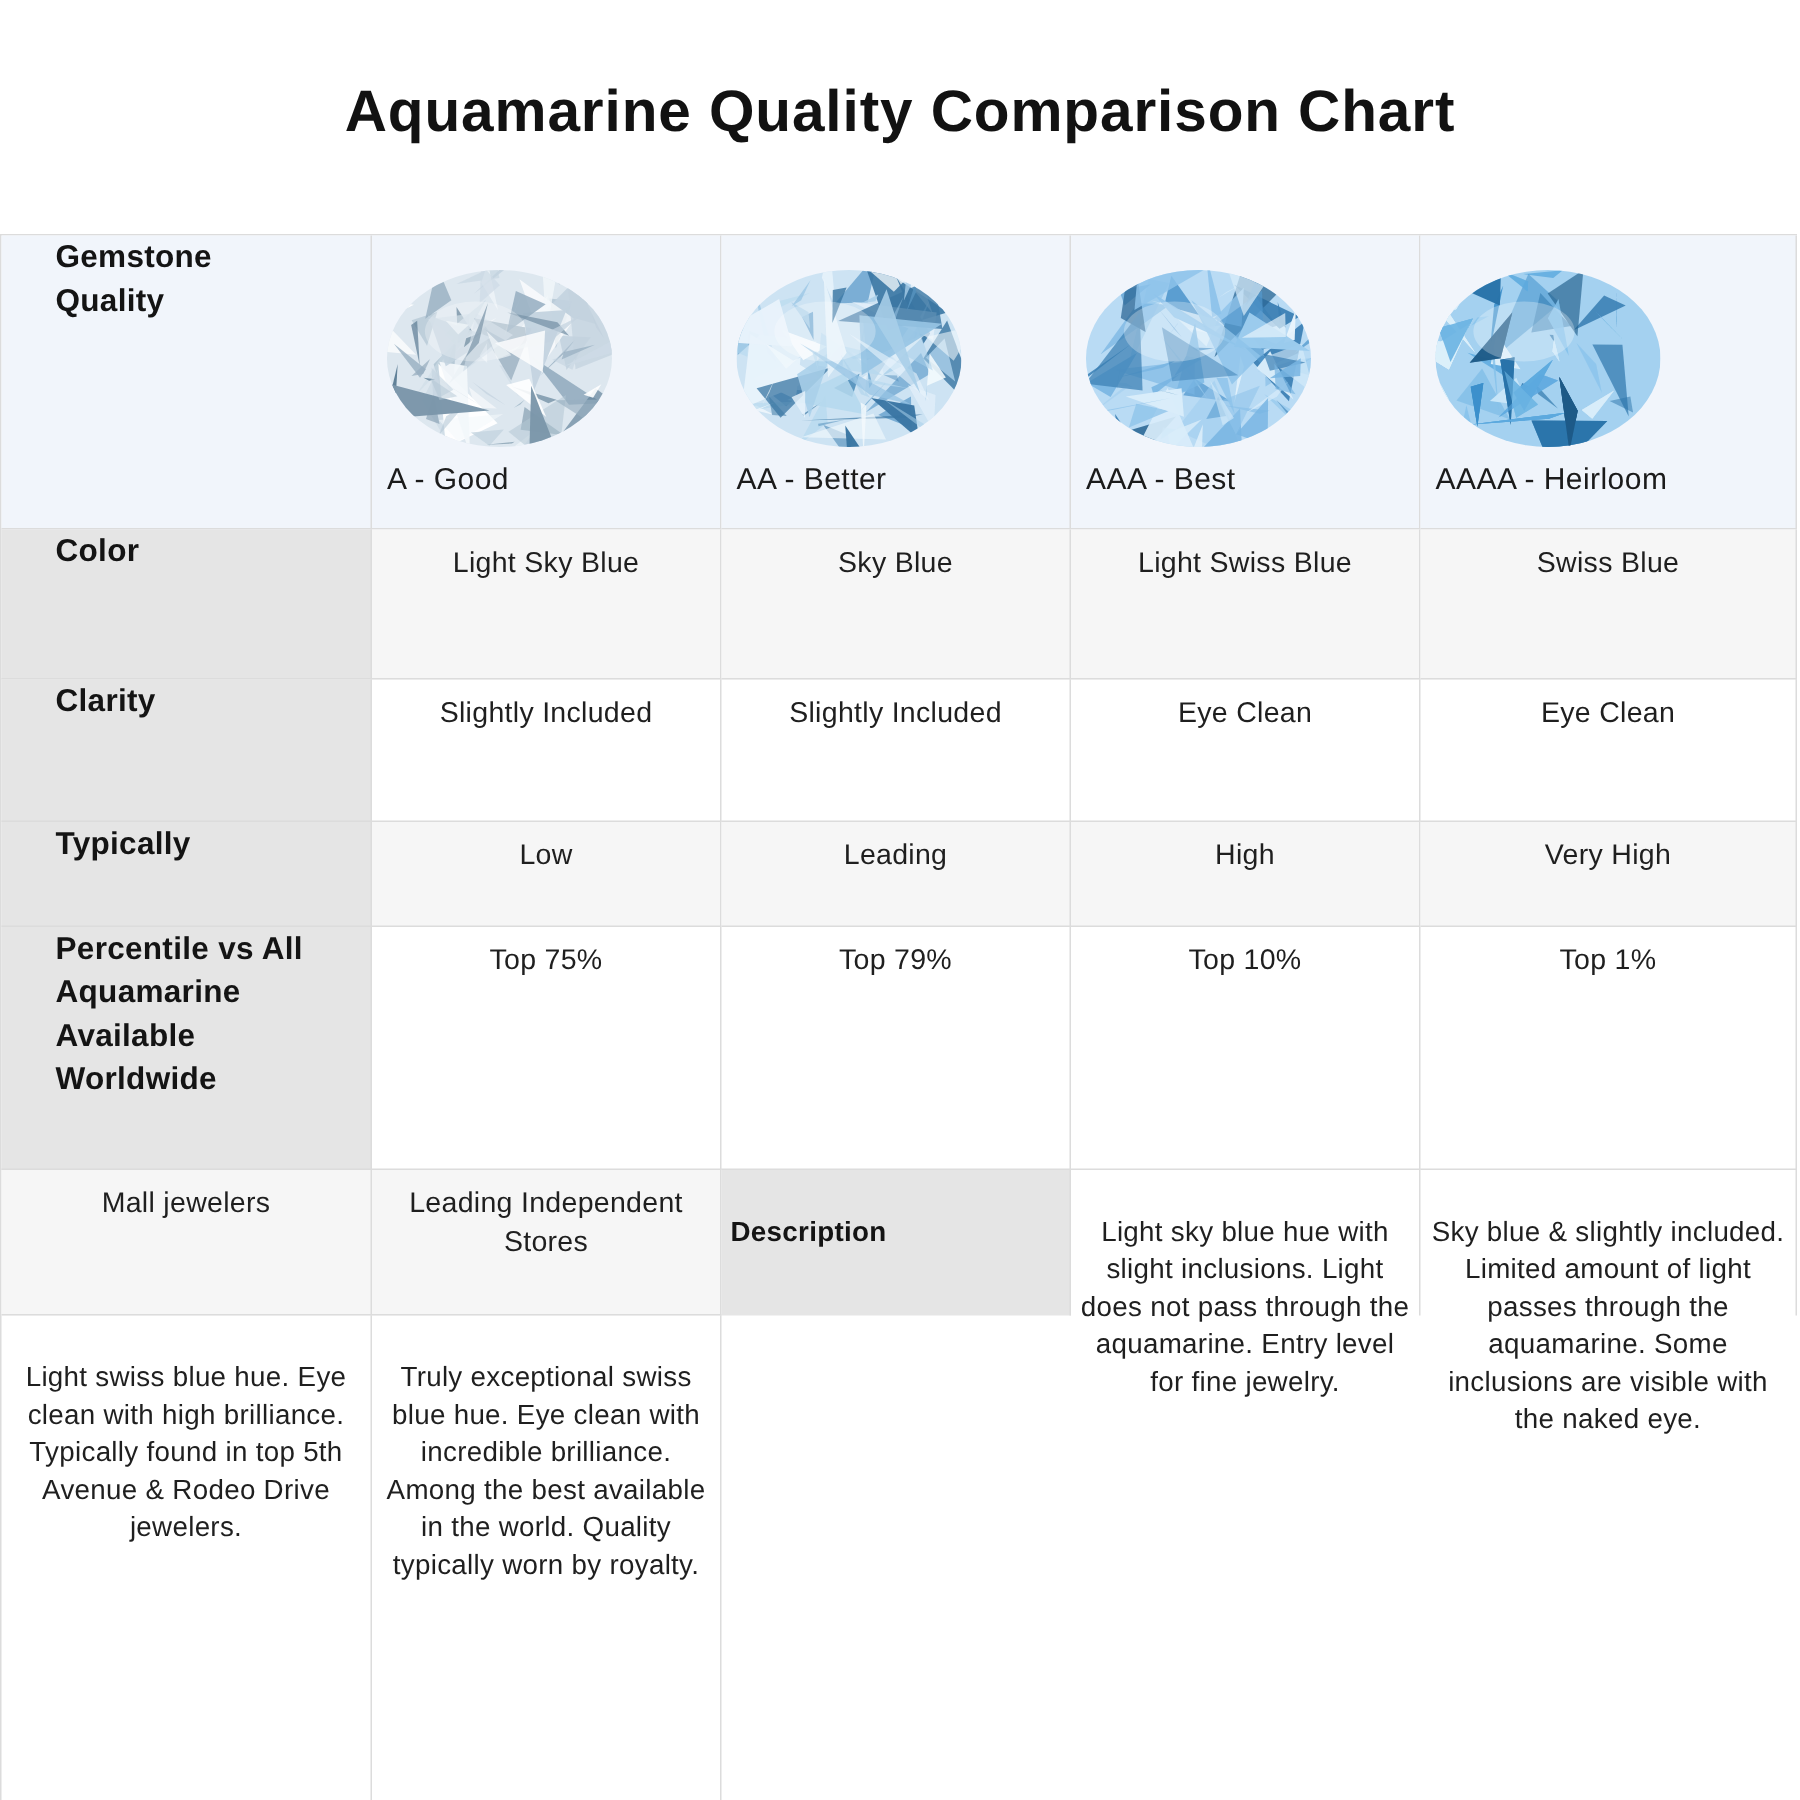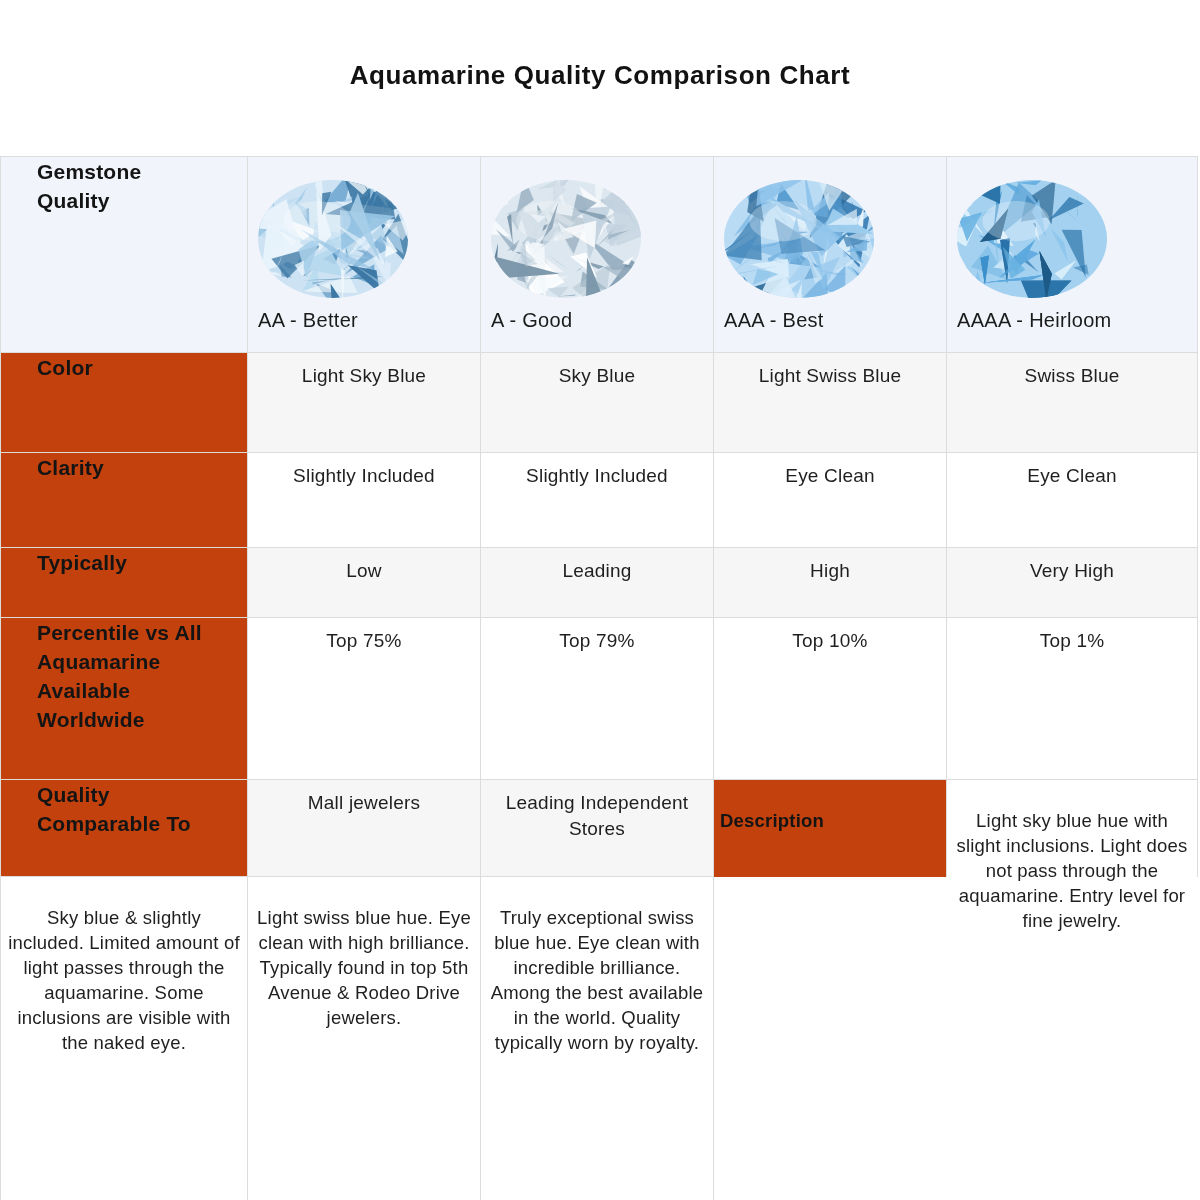--- a/index.html
+++ b/index.html
@@ -8,21 +8,21 @@
     background: #ffffff;
     width: 1200px;
     height: 1200px;
     overflow: hidden;
     font-family: "Liberation Sans", "DejaVu Sans", sans-serif;
     color: #1f1f1f;
   }
   .page-title {
     margin: 52px 0 0 0;
     text-align: center;
-    font-size: 26px;
+    font-size: 39px;
     line-height: 46px;
     font-weight: 700;
     letter-spacing: 0.6px;
     color: #121212;
   }
   .comparison-table {
     margin-top: 58px;
     width: 1197px;
     display: grid;
     grid-template-columns: 247px 233px 233px 233px 251px;
@@ -46,21 +46,21 @@
   }
   .label-cell {
     justify-content: flex-start;
     text-align: left;
     padding: 0 36px;
     font-size: 21px;
     line-height: 29px;
     font-weight: 700;
     letter-spacing: 0.2px;
     color: #141414;
-    background: #c2410c;
+    background: #e5e5e5;
   }
   .header-cell { background: var(--header-bg, #f1f5fb); }
   .header-label span { display: inline-block; max-width: 160px; }
   .gem-cell {
     flex-direction: column;
     justify-content: center;
     gap: 9px;
     padding-top: 14px;
   }
   .gem-holder { width: 150px; height: 118px; line-height: 0; }
@@ -80,20 +80,112 @@
 </style>
 </head>
 <body>
 
 <h1 class="page-title">Aquamarine Quality Comparison Chart</h1>
 
 <div class="comparison-table">
 
   <div class="cell label-cell header-cell header-label">
     <span>Gemstone Quality</span>
+  </div>
+  <div class="cell header-cell gem-cell">
+    <div class="gem-holder"><svg width="150" height="118" viewBox="0 0 150 118">
+          <defs>
+            <clipPath id="gemclip101">
+              <ellipse cx="75" cy="59" rx="75" ry="59"></ellipse>
+            </clipPath>
+          </defs>
+          <ellipse cx="75" cy="59" rx="75" ry="59" fill="#dde7ef"></ellipse>
+          <g clip-path="url(#gemclip101)">
+            <polygon points="126.1,45.6 101.9,70.6 118.4,55.3" fill="#97afc1" opacity="0.81"></polygon>
+            <polygon points="118.3,40.2 103.4,34.1 141.3,13.7" fill="#c3d3df" opacity="0.98"></polygon>
+            <polygon points="31.1,62.8 42.7,101.6 46.0,47.9" fill="#b3c6d4" opacity="0.93"></polygon>
+            <polygon points="47.5,40.1 40.8,60.9 19.5,83.2" fill="#cddbe6" opacity="0.57"></polygon>
+            <polygon points="114.6,43.9 119.7,66.7 135.9,44.8" fill="#b3c6d4" opacity="0.54"></polygon>
+            <polygon points="107.6,88.9 113.0,86.5 83.2,77.7" fill="#7b96aa" opacity="0.85"></polygon>
+            <polygon points="108.3,19.0 112.5,52.2 123.7,20.6" fill="#b3c6d4" opacity="0.85"></polygon>
+            <polygon points="83.3,118.9 99.7,106.1 88.1,120.9" fill="#f3f8fb" opacity="0.62"></polygon>
+            <polygon points="38.4,57.4 23.4,87.2 40.7,115.3" fill="#cddbe6" opacity="0.78"></polygon>
+            <polygon points="39.3,118.5 34.2,62.5 73.7,102.1" fill="#ffffff" opacity="0.96"></polygon>
+            <polygon points="26.7,50.5 16.4,33.5 33.5,28.0" fill="#b3c6d4" opacity="0.74"></polygon>
+            <polygon points="126.6,-11.5 102.5,-7.5 114.9,9.9" fill="#b3c6d4" opacity="0.60"></polygon>
+            <polygon points="72.9,48.1 65.0,36.7 41.1,76.0" fill="#7b96aa" opacity="0.63"></polygon>
+            <polygon points="89.1,106.5 91.7,91.4 118.1,110.1" fill="#7b96aa" opacity="0.62"></polygon>
+            <polygon points="139.5,36.1 105.9,26.7 126.5,5.9" fill="#c3d3df" opacity="0.88"></polygon>
+            <polygon points="55.4,123.2 53.3,64.0 34.9,61.1" fill="#f3f8fb" opacity="0.93"></polygon>
+            <polygon points="128.5,53.6 110.2,59.9 123.6,66.5" fill="#c3d3df" opacity="0.56"></polygon>
+            <polygon points="121.3,89.9 143.7,88.8 96.3,57.9" fill="#97afc1" opacity="0.95"></polygon>
+            <polygon points="26.8,68.3 65.3,92.1 60.5,89.3" fill="#b3c6d4" opacity="0.72"></polygon>
+            <polygon points="75.0,63.6 77.6,63.8 88.0,85.2" fill="#cddbe6" opacity="0.63"></polygon>
+            <polygon points="35.0,102.7 26.0,99.4 31.1,83.2" fill="#7b96aa" opacity="0.57"></polygon>
+            <polygon points="135.8,27.5 139.4,38.3 144.8,45.6" fill="#b3c6d4" opacity="0.63"></polygon>
+            <polygon points="53.2,1.3 16.5,6.6 55.7,-10.4" fill="#5e7e96" opacity="0.85"></polygon>
+            <polygon points="78.7,46.8 75.6,49.7 64.8,39.1" fill="#5e7e96" opacity="0.96"></polygon>
+            <polygon points="93.9,-12.5 97.4,-21.3 58.2,15.7" fill="#c3d3df" opacity="0.90"></polygon>
+            <polygon points="57.4,41.9 46.3,24.6 47.3,48.6" fill="#5e7e96" opacity="0.97"></polygon>
+            <polygon points="38.2,42.8 48.1,52.4 66.0,19.8" fill="#cddbe6" opacity="0.81"></polygon>
+            <polygon points="33.3,-2.6 25.5,32.5 42.9,20.1" fill="#97afc1" opacity="0.80"></polygon>
+            <polygon points="47.4,114.4 77.5,96.0 34.5,100.0" fill="#f3f8fb" opacity="0.58"></polygon>
+            <polygon points="57.0,74.6 78.9,90.0 66.3,82.6" fill="#c3d3df" opacity="0.72"></polygon>
+            <polygon points="46.3,9.3 73.3,-3.4 74.9,5.4" fill="#c3d3df" opacity="0.57"></polygon>
+            <polygon points="124.9,32.6 88.3,6.1 106.9,58.5" fill="#ffffff" opacity="0.72"></polygon>
+            <polygon points="102.4,43.9 95.8,40.5 107.7,37.9" fill="#f3f8fb" opacity="0.60"></polygon>
+            <polygon points="113.1,2.8 106.2,41.8 103.6,-1.6" fill="#f3f8fb" opacity="0.75"></polygon>
+            <polygon points="162.8,51.4 125.7,66.1 120.1,5.2" fill="#c3d3df" opacity="0.74"></polygon>
+            <polygon points="32.1,72.9 24.3,71.8 28.1,73.8" fill="#5e7e96" opacity="0.80"></polygon>
+            <polygon points="61.8,57.1 66.6,48.9 66.8,62.0" fill="#f3f8fb" opacity="0.60"></polygon>
+            <polygon points="54.7,41.2 73.0,31.8 46.2,54.1" fill="#ffffff" opacity="0.51"></polygon>
+            <polygon points="79.0,39.8 90.4,15.5 78.2,44.6" fill="#f3f8fb" opacity="0.90"></polygon>
+            <polygon points="62.8,8.5 67.2,-4.9 74.0,26.7" fill="#f3f8fb" opacity="0.67"></polygon>
+            <polygon points="4.5,107.8 7.1,62.8 3.2,79.0" fill="#5e7e96" opacity="0.98"></polygon>
+            <polygon points="39.5,97.5 52.1,89.6 34.4,110.5" fill="#b3c6d4" opacity="0.56"></polygon>
+            <polygon points="44.3,79.9 30.9,87.1 29.7,65.2" fill="#c3d3df" opacity="0.56"></polygon>
+            <polygon points="20.1,33.9 21.8,63.7 16.1,36.7" fill="#5e7e96" opacity="0.72"></polygon>
+            <polygon points="53.9,51.4 26.8,32.8 54.8,29.4" fill="#cddbe6" opacity="0.64"></polygon>
+            <polygon points="138.7,49.9 117.9,54.7 116.4,59.7" fill="#97afc1" opacity="0.72"></polygon>
+            <polygon points="82.8,73.7 58.0,32.1 96.3,39.0" fill="#7b96aa" opacity="0.54"></polygon>
+            <polygon points="61.8,22.0 62.8,-3.9 75.3,10.2" fill="#cddbe6" opacity="0.71"></polygon>
+            <polygon points="107.6,16.4 89.8,38.0 102.3,37.8" fill="#f3f8fb" opacity="0.68"></polygon>
+            <polygon points="90.6,28.6 119.7,26.6 98.0,80.3" fill="#c3d3df" opacity="0.95"></polygon>
+            <polygon points="91.8,86.5 84.6,91.8 88.9,89.7" fill="#97afc1" opacity="0.73"></polygon>
+            <polygon points="-3.6,32.5 -21.1,52.5 19.4,56.5" fill="#ffffff" opacity="0.73"></polygon>
+            <polygon points="119.3,83.4 81.0,107.8 113.3,134.2" fill="#b3c6d4" opacity="0.55"></polygon>
+            <polygon points="73.2,92.3 58.9,91.8 54.6,78.0" fill="#ffffff" opacity="0.55"></polygon>
+            <polygon points="106.2,98.0 79.4,76.6 94.9,72.5" fill="#ffffff" opacity="0.89"></polygon>
+            <polygon points="139.0,78.8 160.0,94.4 106.5,122.5" fill="#5e7e96" opacity="0.66"></polygon>
+            <polygon points="27.4,30.4 39.2,64.2 69.3,44.8" fill="#c3d3df" opacity="0.88"></polygon>
+            <polygon points="77.9,106.4 55.9,108.4 68.3,117.2" fill="#c3d3df" opacity="0.78"></polygon>
+            <polygon points="52.8,45.5 63.2,41.6 51.3,51.5" fill="#5e7e96" opacity="0.97"></polygon>
+            <polygon points="2.5,76.2 8.9,98.3 68.4,93.7" fill="#7b96aa" opacity="0.98"></polygon>
+            <polygon points="105.8,22.8 79.7,41.6 85.9,14.0" fill="#97afc1" opacity="0.87"></polygon>
+            <polygon points="47.5,43.0 54.6,36.5 39.2,33.9" fill="#f3f8fb" opacity="0.63"></polygon>
+            <polygon points="83.3,115.7 66.0,116.5 85.1,114.5" fill="#7b96aa" opacity="0.69"></polygon>
+            <polygon points="113.6,34.9 121.4,43.9 80.1,28.3" fill="#7b96aa" opacity="0.79"></polygon>
+            <polygon points="158.9,52.8 118.2,64.2 163.4,40.1" fill="#cddbe6" opacity="0.80"></polygon>
+            <polygon points="28.7,59.4 16.3,70.7 24.1,69.3" fill="#7b96aa" opacity="0.52"></polygon>
+            <polygon points="84.0,43.3 59.5,28.8 50.7,67.7" fill="#cddbe6" opacity="0.62"></polygon>
+            <polygon points="142.6,106.4 112.0,86.9 146.4,86.4" fill="#97afc1" opacity="0.64"></polygon>
+            <polygon points="25.9,66.2 4.6,49.1 22.0,71.9" fill="#97afc1" opacity="0.81"></polygon>
+            <polygon points="108.6,48.0 128.6,30.6 80.4,54.4" fill="#c3d3df" opacity="0.72"></polygon>
+            <polygon points="115.7,127.1 96.1,77.2 94.5,135.5" fill="#7b96aa" opacity="0.96"></polygon>
+            <polygon points="62.5,133.2 64.7,124.8 50.8,138.9" fill="#f3f8fb" opacity="0.56"></polygon>
+            <polygon points="137.4,85.1 131.1,83.2 142.9,76.2" fill="#ffffff" opacity="0.90"></polygon>
+            <polygon points="72.0,48.9 103.8,68.1 105.4,40.4" fill="#ffffff" opacity="0.81"></polygon>
+            <polygon points="66.5,40.9 73.4,59.6 82.9,56.9" fill="#f3f8fb" opacity="0.66"></polygon>
+            <polygon points="35.0,86.6 28.8,72.0 46.9,84.1" fill="#b3c6d4" opacity="0.51"></polygon>
+            <polygon points="18.0,23.1 -3.2,33.6 -7.6,19.3" fill="#ffffff" opacity="0.91"></polygon>
+            <polygon points="61.2,48.6 52.6,58.1 67.3,22.0" fill="#5e7e96" opacity="0.86"></polygon>
+            <ellipse cx="59" cy="41" rx="33.75" ry="20.060000000000002" fill="#ffffff" opacity="0.28"></ellipse>
+          </g>
+        </svg></div>
+    <div class="gem-grade">A - Good</div>
   </div>
   <div class="cell header-cell gem-cell">
     <div class="gem-holder"><svg width="150" height="118" viewBox="0 0 150 118">
           <defs>
             <clipPath id="gemclip198">
               <ellipse cx="75" cy="59" rx="75" ry="59"></ellipse>
             </clipPath>
           </defs>
           <ellipse cx="75" cy="59" rx="75" ry="59" fill="#cde3f3"></ellipse>
           <g clip-path="url(#gemclip198)">
@@ -172,112 +264,20 @@
             <polygon points="119.6,14.8 113.3,27.8 119.5,7.3" fill="#5490bc" opacity="0.92"></polygon>
             <polygon points="83.0,82.9 69.6,56.8 88.9,85.0" fill="#a9cfe9" opacity="0.51"></polygon>
             <polygon points="105.7,33.3 111.2,18.0 103.8,31.5" fill="#97c4e4" opacity="0.50"></polygon>
             <polygon points="122.5,82.3 91.6,32.4 100.0,12.8" fill="#a9cfe9" opacity="0.89"></polygon>
             <polygon points="116.4,89.6 42.4,49.0 89.0,83.2" fill="#97c4e4" opacity="0.74"></polygon>
             <polygon points="72.5,103.6 73.7,119.7 83.7,120.4" fill="#3a76a3" opacity="0.98"></polygon>
             <ellipse cx="59" cy="41" rx="33.75" ry="20.060000000000002" fill="#ffffff" opacity="0.28"></ellipse>
           </g>
         </svg></div>
     <div class="gem-grade">AA - Better</div>
-  </div>
-  <div class="cell header-cell gem-cell">
-    <div class="gem-holder"><svg width="150" height="118" viewBox="0 0 150 118">
-          <defs>
-            <clipPath id="gemclip101">
-              <ellipse cx="75" cy="59" rx="75" ry="59"></ellipse>
-            </clipPath>
-          </defs>
-          <ellipse cx="75" cy="59" rx="75" ry="59" fill="#dde7ef"></ellipse>
-          <g clip-path="url(#gemclip101)">
-            <polygon points="126.1,45.6 101.9,70.6 118.4,55.3" fill="#97afc1" opacity="0.81"></polygon>
-            <polygon points="118.3,40.2 103.4,34.1 141.3,13.7" fill="#c3d3df" opacity="0.98"></polygon>
-            <polygon points="31.1,62.8 42.7,101.6 46.0,47.9" fill="#b3c6d4" opacity="0.93"></polygon>
-            <polygon points="47.5,40.1 40.8,60.9 19.5,83.2" fill="#cddbe6" opacity="0.57"></polygon>
-            <polygon points="114.6,43.9 119.7,66.7 135.9,44.8" fill="#b3c6d4" opacity="0.54"></polygon>
-            <polygon points="107.6,88.9 113.0,86.5 83.2,77.7" fill="#7b96aa" opacity="0.85"></polygon>
-            <polygon points="108.3,19.0 112.5,52.2 123.7,20.6" fill="#b3c6d4" opacity="0.85"></polygon>
-            <polygon points="83.3,118.9 99.7,106.1 88.1,120.9" fill="#f3f8fb" opacity="0.62"></polygon>
-            <polygon points="38.4,57.4 23.4,87.2 40.7,115.3" fill="#cddbe6" opacity="0.78"></polygon>
-            <polygon points="39.3,118.5 34.2,62.5 73.7,102.1" fill="#ffffff" opacity="0.96"></polygon>
-            <polygon points="26.7,50.5 16.4,33.5 33.5,28.0" fill="#b3c6d4" opacity="0.74"></polygon>
-            <polygon points="126.6,-11.5 102.5,-7.5 114.9,9.9" fill="#b3c6d4" opacity="0.60"></polygon>
-            <polygon points="72.9,48.1 65.0,36.7 41.1,76.0" fill="#7b96aa" opacity="0.63"></polygon>
-            <polygon points="89.1,106.5 91.7,91.4 118.1,110.1" fill="#7b96aa" opacity="0.62"></polygon>
-            <polygon points="139.5,36.1 105.9,26.7 126.5,5.9" fill="#c3d3df" opacity="0.88"></polygon>
-            <polygon points="55.4,123.2 53.3,64.0 34.9,61.1" fill="#f3f8fb" opacity="0.93"></polygon>
-            <polygon points="128.5,53.6 110.2,59.9 123.6,66.5" fill="#c3d3df" opacity="0.56"></polygon>
-            <polygon points="121.3,89.9 143.7,88.8 96.3,57.9" fill="#97afc1" opacity="0.95"></polygon>
-            <polygon points="26.8,68.3 65.3,92.1 60.5,89.3" fill="#b3c6d4" opacity="0.72"></polygon>
-            <polygon points="75.0,63.6 77.6,63.8 88.0,85.2" fill="#cddbe6" opacity="0.63"></polygon>
-            <polygon points="35.0,102.7 26.0,99.4 31.1,83.2" fill="#7b96aa" opacity="0.57"></polygon>
-            <polygon points="135.8,27.5 139.4,38.3 144.8,45.6" fill="#b3c6d4" opacity="0.63"></polygon>
-            <polygon points="53.2,1.3 16.5,6.6 55.7,-10.4" fill="#5e7e96" opacity="0.85"></polygon>
-            <polygon points="78.7,46.8 75.6,49.7 64.8,39.1" fill="#5e7e96" opacity="0.96"></polygon>
-            <polygon points="93.9,-12.5 97.4,-21.3 58.2,15.7" fill="#c3d3df" opacity="0.90"></polygon>
-            <polygon points="57.4,41.9 46.3,24.6 47.3,48.6" fill="#5e7e96" opacity="0.97"></polygon>
-            <polygon points="38.2,42.8 48.1,52.4 66.0,19.8" fill="#cddbe6" opacity="0.81"></polygon>
-            <polygon points="33.3,-2.6 25.5,32.5 42.9,20.1" fill="#97afc1" opacity="0.80"></polygon>
-            <polygon points="47.4,114.4 77.5,96.0 34.5,100.0" fill="#f3f8fb" opacity="0.58"></polygon>
-            <polygon points="57.0,74.6 78.9,90.0 66.3,82.6" fill="#c3d3df" opacity="0.72"></polygon>
-            <polygon points="46.3,9.3 73.3,-3.4 74.9,5.4" fill="#c3d3df" opacity="0.57"></polygon>
-            <polygon points="124.9,32.6 88.3,6.1 106.9,58.5" fill="#ffffff" opacity="0.72"></polygon>
-            <polygon points="102.4,43.9 95.8,40.5 107.7,37.9" fill="#f3f8fb" opacity="0.60"></polygon>
-            <polygon points="113.1,2.8 106.2,41.8 103.6,-1.6" fill="#f3f8fb" opacity="0.75"></polygon>
-            <polygon points="162.8,51.4 125.7,66.1 120.1,5.2" fill="#c3d3df" opacity="0.74"></polygon>
-            <polygon points="32.1,72.9 24.3,71.8 28.1,73.8" fill="#5e7e96" opacity="0.80"></polygon>
-            <polygon points="61.8,57.1 66.6,48.9 66.8,62.0" fill="#f3f8fb" opacity="0.60"></polygon>
-            <polygon points="54.7,41.2 73.0,31.8 46.2,54.1" fill="#ffffff" opacity="0.51"></polygon>
-            <polygon points="79.0,39.8 90.4,15.5 78.2,44.6" fill="#f3f8fb" opacity="0.90"></polygon>
-            <polygon points="62.8,8.5 67.2,-4.9 74.0,26.7" fill="#f3f8fb" opacity="0.67"></polygon>
-            <polygon points="4.5,107.8 7.1,62.8 3.2,79.0" fill="#5e7e96" opacity="0.98"></polygon>
-            <polygon points="39.5,97.5 52.1,89.6 34.4,110.5" fill="#b3c6d4" opacity="0.56"></polygon>
-            <polygon points="44.3,79.9 30.9,87.1 29.7,65.2" fill="#c3d3df" opacity="0.56"></polygon>
-            <polygon points="20.1,33.9 21.8,63.7 16.1,36.7" fill="#5e7e96" opacity="0.72"></polygon>
-            <polygon points="53.9,51.4 26.8,32.8 54.8,29.4" fill="#cddbe6" opacity="0.64"></polygon>
-            <polygon points="138.7,49.9 117.9,54.7 116.4,59.7" fill="#97afc1" opacity="0.72"></polygon>
-            <polygon points="82.8,73.7 58.0,32.1 96.3,39.0" fill="#7b96aa" opacity="0.54"></polygon>
-            <polygon points="61.8,22.0 62.8,-3.9 75.3,10.2" fill="#cddbe6" opacity="0.71"></polygon>
-            <polygon points="107.6,16.4 89.8,38.0 102.3,37.8" fill="#f3f8fb" opacity="0.68"></polygon>
-            <polygon points="90.6,28.6 119.7,26.6 98.0,80.3" fill="#c3d3df" opacity="0.95"></polygon>
-            <polygon points="91.8,86.5 84.6,91.8 88.9,89.7" fill="#97afc1" opacity="0.73"></polygon>
-            <polygon points="-3.6,32.5 -21.1,52.5 19.4,56.5" fill="#ffffff" opacity="0.73"></polygon>
-            <polygon points="119.3,83.4 81.0,107.8 113.3,134.2" fill="#b3c6d4" opacity="0.55"></polygon>
-            <polygon points="73.2,92.3 58.9,91.8 54.6,78.0" fill="#ffffff" opacity="0.55"></polygon>
-            <polygon points="106.2,98.0 79.4,76.6 94.9,72.5" fill="#ffffff" opacity="0.89"></polygon>
-            <polygon points="139.0,78.8 160.0,94.4 106.5,122.5" fill="#5e7e96" opacity="0.66"></polygon>
-            <polygon points="27.4,30.4 39.2,64.2 69.3,44.8" fill="#c3d3df" opacity="0.88"></polygon>
-            <polygon points="77.9,106.4 55.9,108.4 68.3,117.2" fill="#c3d3df" opacity="0.78"></polygon>
-            <polygon points="52.8,45.5 63.2,41.6 51.3,51.5" fill="#5e7e96" opacity="0.97"></polygon>
-            <polygon points="2.5,76.2 8.9,98.3 68.4,93.7" fill="#7b96aa" opacity="0.98"></polygon>
-            <polygon points="105.8,22.8 79.7,41.6 85.9,14.0" fill="#97afc1" opacity="0.87"></polygon>
-            <polygon points="47.5,43.0 54.6,36.5 39.2,33.9" fill="#f3f8fb" opacity="0.63"></polygon>
-            <polygon points="83.3,115.7 66.0,116.5 85.1,114.5" fill="#7b96aa" opacity="0.69"></polygon>
-            <polygon points="113.6,34.9 121.4,43.9 80.1,28.3" fill="#7b96aa" opacity="0.79"></polygon>
-            <polygon points="158.9,52.8 118.2,64.2 163.4,40.1" fill="#cddbe6" opacity="0.80"></polygon>
-            <polygon points="28.7,59.4 16.3,70.7 24.1,69.3" fill="#7b96aa" opacity="0.52"></polygon>
-            <polygon points="84.0,43.3 59.5,28.8 50.7,67.7" fill="#cddbe6" opacity="0.62"></polygon>
-            <polygon points="142.6,106.4 112.0,86.9 146.4,86.4" fill="#97afc1" opacity="0.64"></polygon>
-            <polygon points="25.9,66.2 4.6,49.1 22.0,71.9" fill="#97afc1" opacity="0.81"></polygon>
-            <polygon points="108.6,48.0 128.6,30.6 80.4,54.4" fill="#c3d3df" opacity="0.72"></polygon>
-            <polygon points="115.7,127.1 96.1,77.2 94.5,135.5" fill="#7b96aa" opacity="0.96"></polygon>
-            <polygon points="62.5,133.2 64.7,124.8 50.8,138.9" fill="#f3f8fb" opacity="0.56"></polygon>
-            <polygon points="137.4,85.1 131.1,83.2 142.9,76.2" fill="#ffffff" opacity="0.90"></polygon>
-            <polygon points="72.0,48.9 103.8,68.1 105.4,40.4" fill="#ffffff" opacity="0.81"></polygon>
-            <polygon points="66.5,40.9 73.4,59.6 82.9,56.9" fill="#f3f8fb" opacity="0.66"></polygon>
-            <polygon points="35.0,86.6 28.8,72.0 46.9,84.1" fill="#b3c6d4" opacity="0.51"></polygon>
-            <polygon points="18.0,23.1 -3.2,33.6 -7.6,19.3" fill="#ffffff" opacity="0.91"></polygon>
-            <polygon points="61.2,48.6 52.6,58.1 67.3,22.0" fill="#5e7e96" opacity="0.86"></polygon>
-            <ellipse cx="59" cy="41" rx="33.75" ry="20.060000000000002" fill="#ffffff" opacity="0.28"></ellipse>
-          </g>
-        </svg></div>
-    <div class="gem-grade">A - Good</div>
   </div>
   <div class="cell header-cell gem-cell">
     <div class="gem-holder"><svg width="150" height="118" viewBox="0 0 150 118">
           <defs>
             <clipPath id="gemclip295">
               <ellipse cx="75" cy="59" rx="75" ry="59"></ellipse>
             </clipPath>
           </defs>
           <ellipse cx="75" cy="59" rx="75" ry="59" fill="#b9dbf4"></ellipse>
           <g clip-path="url(#gemclip295)">
@@ -482,23 +482,20 @@
   <div class="cell striped">Very High</div>
 
   <div class="cell label-cell">
       <span>Percentile vs All Aquamarine Available Worldwide</span>
     </div>
   <div class="cell">Top 75%</div>
   <div class="cell">Top 79%</div>
   <div class="cell">Top 10%</div>
   <div class="cell">Top 1%</div>
 
-  <div class="cell label-cell">
-      <span>Quality Comparable To</span>
-    </div>
   <div class="cell striped">Mall jewelers</div>
   <div class="cell striped">Leading Independent Stores</div>
 
   <div class="cell label-cell desc-cell last-row">
       <span>Description</span>
     </div>
   <div class="cell desc-cell last-row">Light sky blue hue with slight inclusions. Light does not pass through the aquamarine. Entry level for fine jewelry.</div>
   <div class="cell desc-cell last-row">Sky blue &amp; slightly included. Limited amount of light passes through the aquamarine. Some inclusions are visible with the naked eye.</div>
   <div class="cell desc-cell last-row">Light swiss blue hue. Eye clean with high brilliance. Typically found in top 5th Avenue &amp; Rodeo Drive jewelers.</div>
   <div class="cell desc-cell last-row">Truly exceptional swiss blue hue. Eye clean with incredible brilliance. Among the best available in the world. Quality typically worn by royalty.</div>

